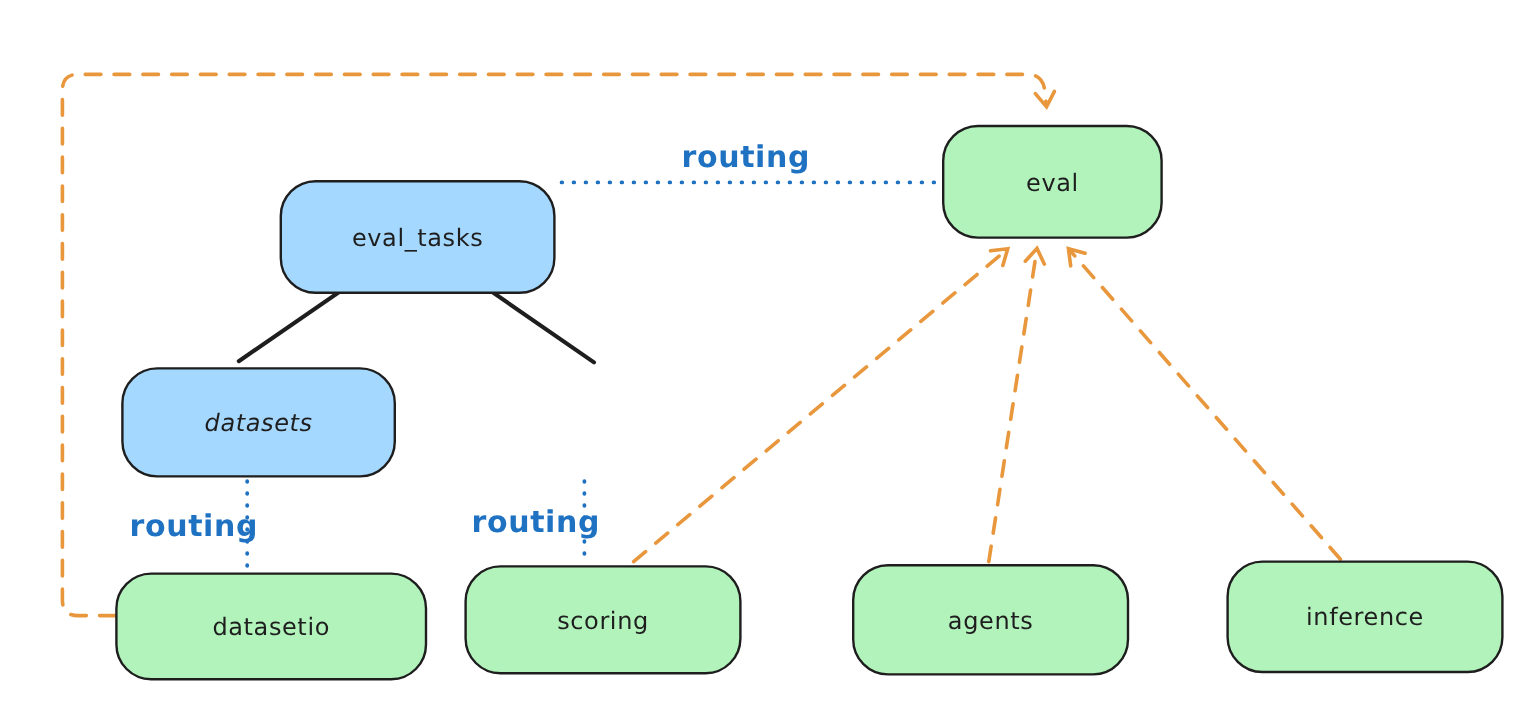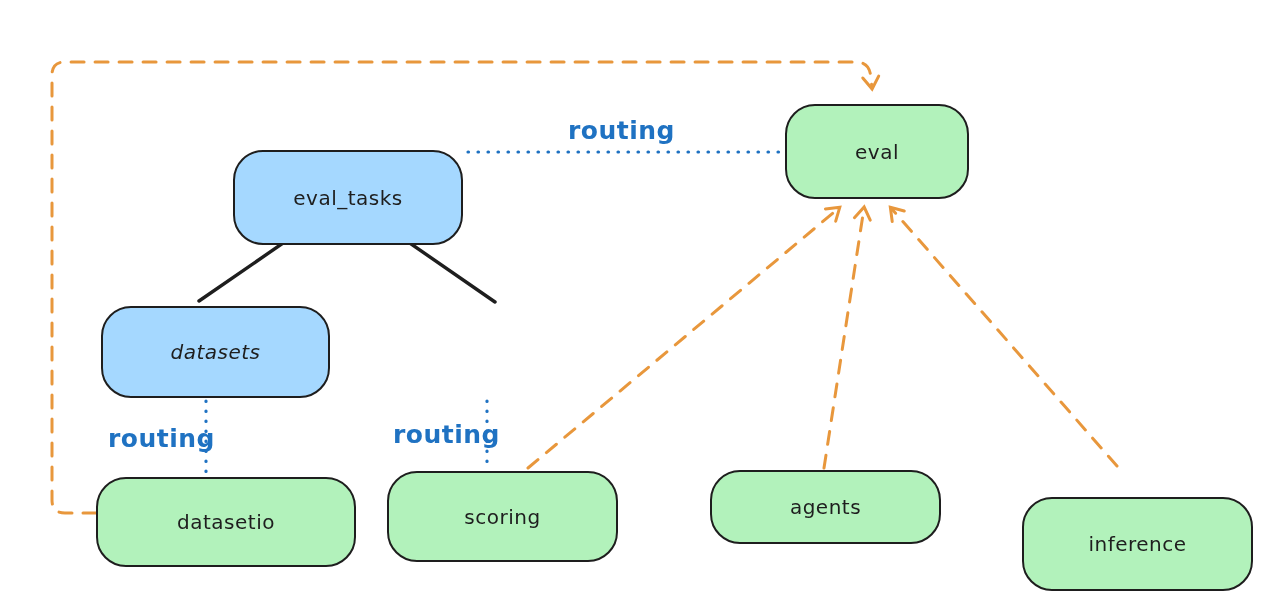--- a/index.html
+++ b/index.html
@@ -30,22 +30,22 @@
   }
   .fill-blue  { background: #a5d8ff; }
   .fill-green { background: #b2f2bb; }
 
   .node-eval-tasks        { left: 233px; top: 107px; width: 230px; height: 95px; margin-top: 43px; }
   .node-eval              { left: 785px; top: 104px; width: 184px; height: 95px; }
   .node-datasets          { left: 101px; top: 306px; width: 229px; height: 92px; font-style: italic; }
   .node-scoring-functions { left: 382px; top: 307px; width: 227px; height: 92px; font-size: 19px; }
   .node-datasetio         { left:  96px; top: 477px; width: 260px; height: 90px; }
   .node-scoring           { left: 387px; top: 471px; width: 231px; height: 91px; }
-  .node-agents            { left: 710px; top: 470px; width: 231px; height: 74px; }
-  .node-inference         { left: 1022px; top: 467px; width: 231px; height: 94px; margin-top: 30px; }
+  .node-agents            { left: 710px; top: 470px; width: 231px; height: 93px; }
+  .node-inference         { left: 1022px; top: 467px; width: 231px; height: 94px; }
 
   .routing-label {
     position: absolute;
     color: #1f72c2;
     font-size: 25px;
     font-weight: bold;
     letter-spacing: 0.5px;
     text-align: center;
   }
   .routing-1 { left: 568px; top: 116px; width: 100px; }

